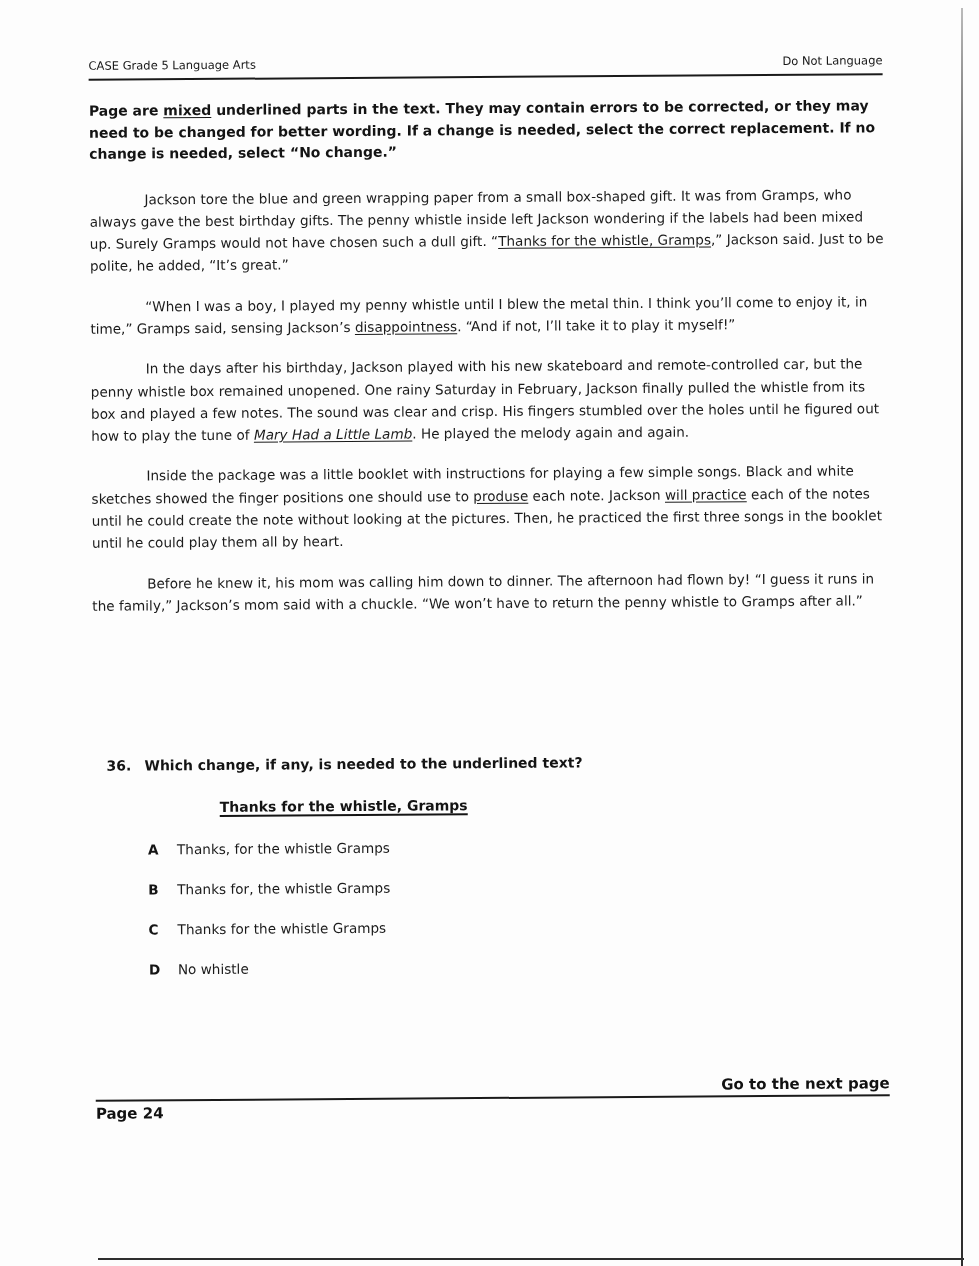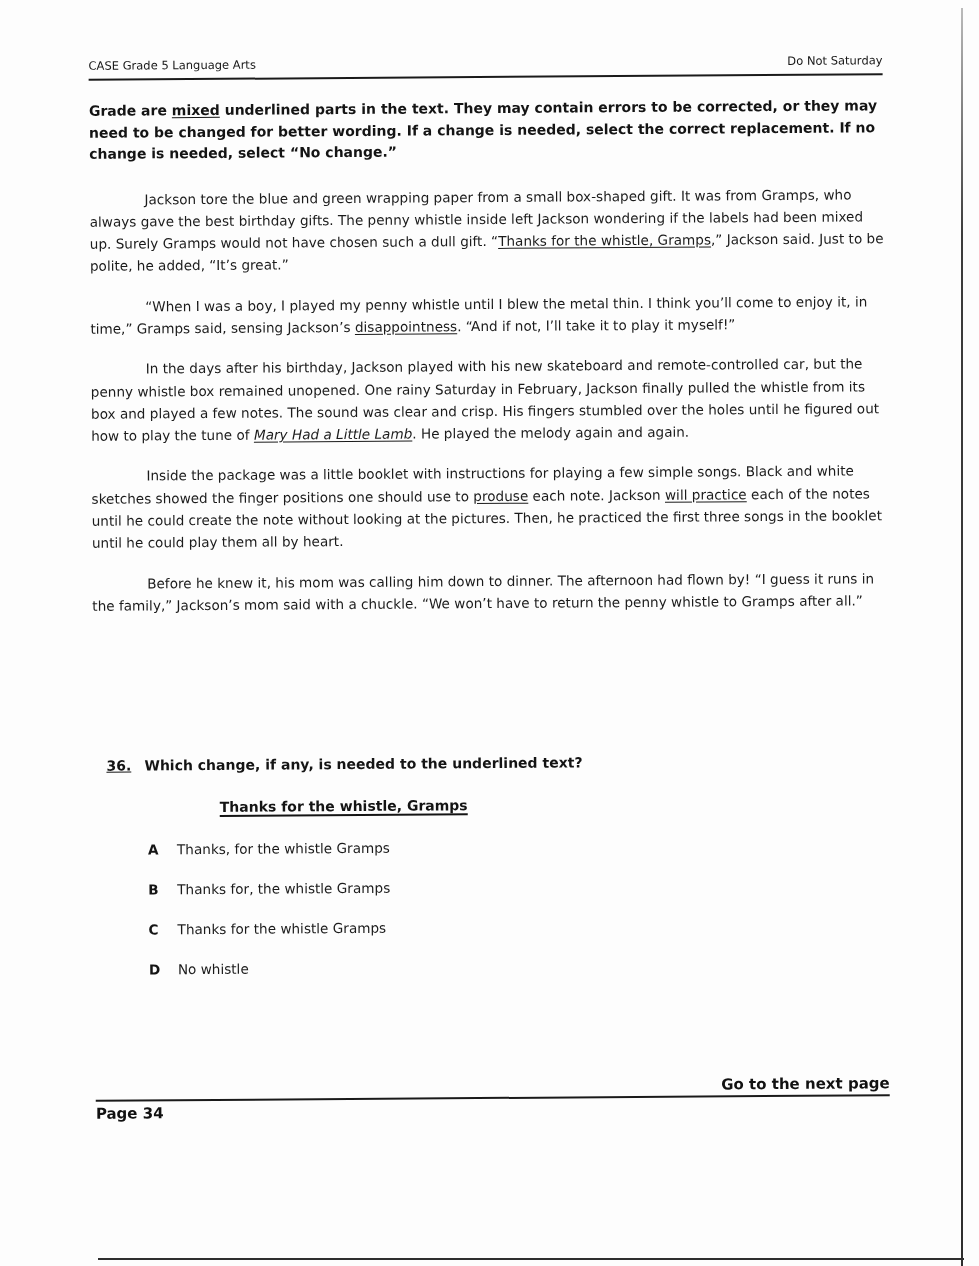--- a/index.html
+++ b/index.html
@@ -66,21 +66,21 @@
   
   .question { margin-top: 138px; }
   .q-row {
     display: flex;
     font-size: 14px;
     font-weight: bold;
     line-height: 22px;
     margin-left: 13px;
     color: #141414;
   }
-  .q-num { width: 38px; flex: 0 0 38px; text-decoration: underline; }
+  .q-num { width: 38px; flex: 0 0 38px; }
   .q-highlight { margin: 21px 0 0 126px; }
   .hl {
     font-size: 14px;
     font-weight: bold;
     text-decoration: underline;
     text-decoration-thickness: 2px;
     text-underline-offset: 3px;
     color: #141414;
   }
   .options { margin: 22px 0 0 54px; }
@@ -137,25 +137,25 @@
   }
 </style>
 </head>
 <body>
 
 <div class="sheet">
   <div class="content">
 
     <div class="header">
       <span class="header-left">CASE Grade 5 Language Arts</span>
-      <span class="header-right">Do Not Saturday</span>
+      <span class="header-right">Do Not Language</span>
     </div>
     <div class="header-rule"></div>
 
-    <p class="instructions"><span>Grade are </span><span class="u">mixed</span><span> underlined parts in the text. They may contain errors to be corrected, or they may need to be changed for better wording. If a change is needed, select the correct replacement. If no change is needed, select “No change.”</span></p>
+    <p class="instructions"><span>Page are </span><span class="u">mixed</span><span> underlined parts in the text. They may contain errors to be corrected, or they may need to be changed for better wording. If a change is needed, select the correct replacement. If no change is needed, select “No change.”</span></p>
 
     <div class="passage">
       <p><span>Jackson tore the blue and green wrapping paper from a small box-shaped gift. It was from Gramps, who always gave the best birthday gifts. The penny whistle inside left Jackson wondering if the labels had been mixed up. Surely Gramps would not have chosen such a dull gift. “</span><span class="u">Thanks for the whistle, Gramps</span><span>,” Jackson said. Just to be polite, he added, “It’s great.”</span></p>
 
       <p><span>“When I was a boy, I played my penny whistle until I blew the metal thin. I think you’ll come to enjoy it, in time,” Gramps said, sensing Jackson’s </span><span class="u">disappointness</span><span>. “And if not, I’ll take it to play it myself!”</span></p>
 
       <p><span>In the days after his birthday, Jackson played with his new skateboard and remote-controlled car, but the penny whistle box remained unopened. One rainy Saturday in February, Jackson finally pulled the whistle from its box and played a few notes. The sound was clear and crisp. His fingers stumbled over the holes until he figured out how to play the tune of </span><span class="iu">Mary Had a Little Lamb</span><span>. He played the melody again and again.</span></p>
 
       <p><span>Inside the package was a little booklet with instructions for playing a few simple songs. Black and white sketches showed the finger positions one should use to </span><span class="u">produse</span><span> each note. Jackson </span><span class="u">will practice</span><span> each of the notes until he could create the note without looking at the pictures. Then, he practiced the first three songs in the booklet until he could play them all by heart.</span></p>
 
@@ -189,21 +189,21 @@
         </div>
       </div>
     </div>
 
     <div class="footer">
       <div class="footer-top">
         <span class="goto">Go to the next page</span>
       </div>
       <div class="footer-rule"></div>
       <div class="footer-bottom">
-        <span class="pagenum">Page 34</span>
+        <span class="pagenum">Page 24</span>
       </div>
     </div>
 
   </div>
 
   <div class="scan-right"></div>
   <div class="scan-bottom"></div>
 </div>
 
 </body></html>

